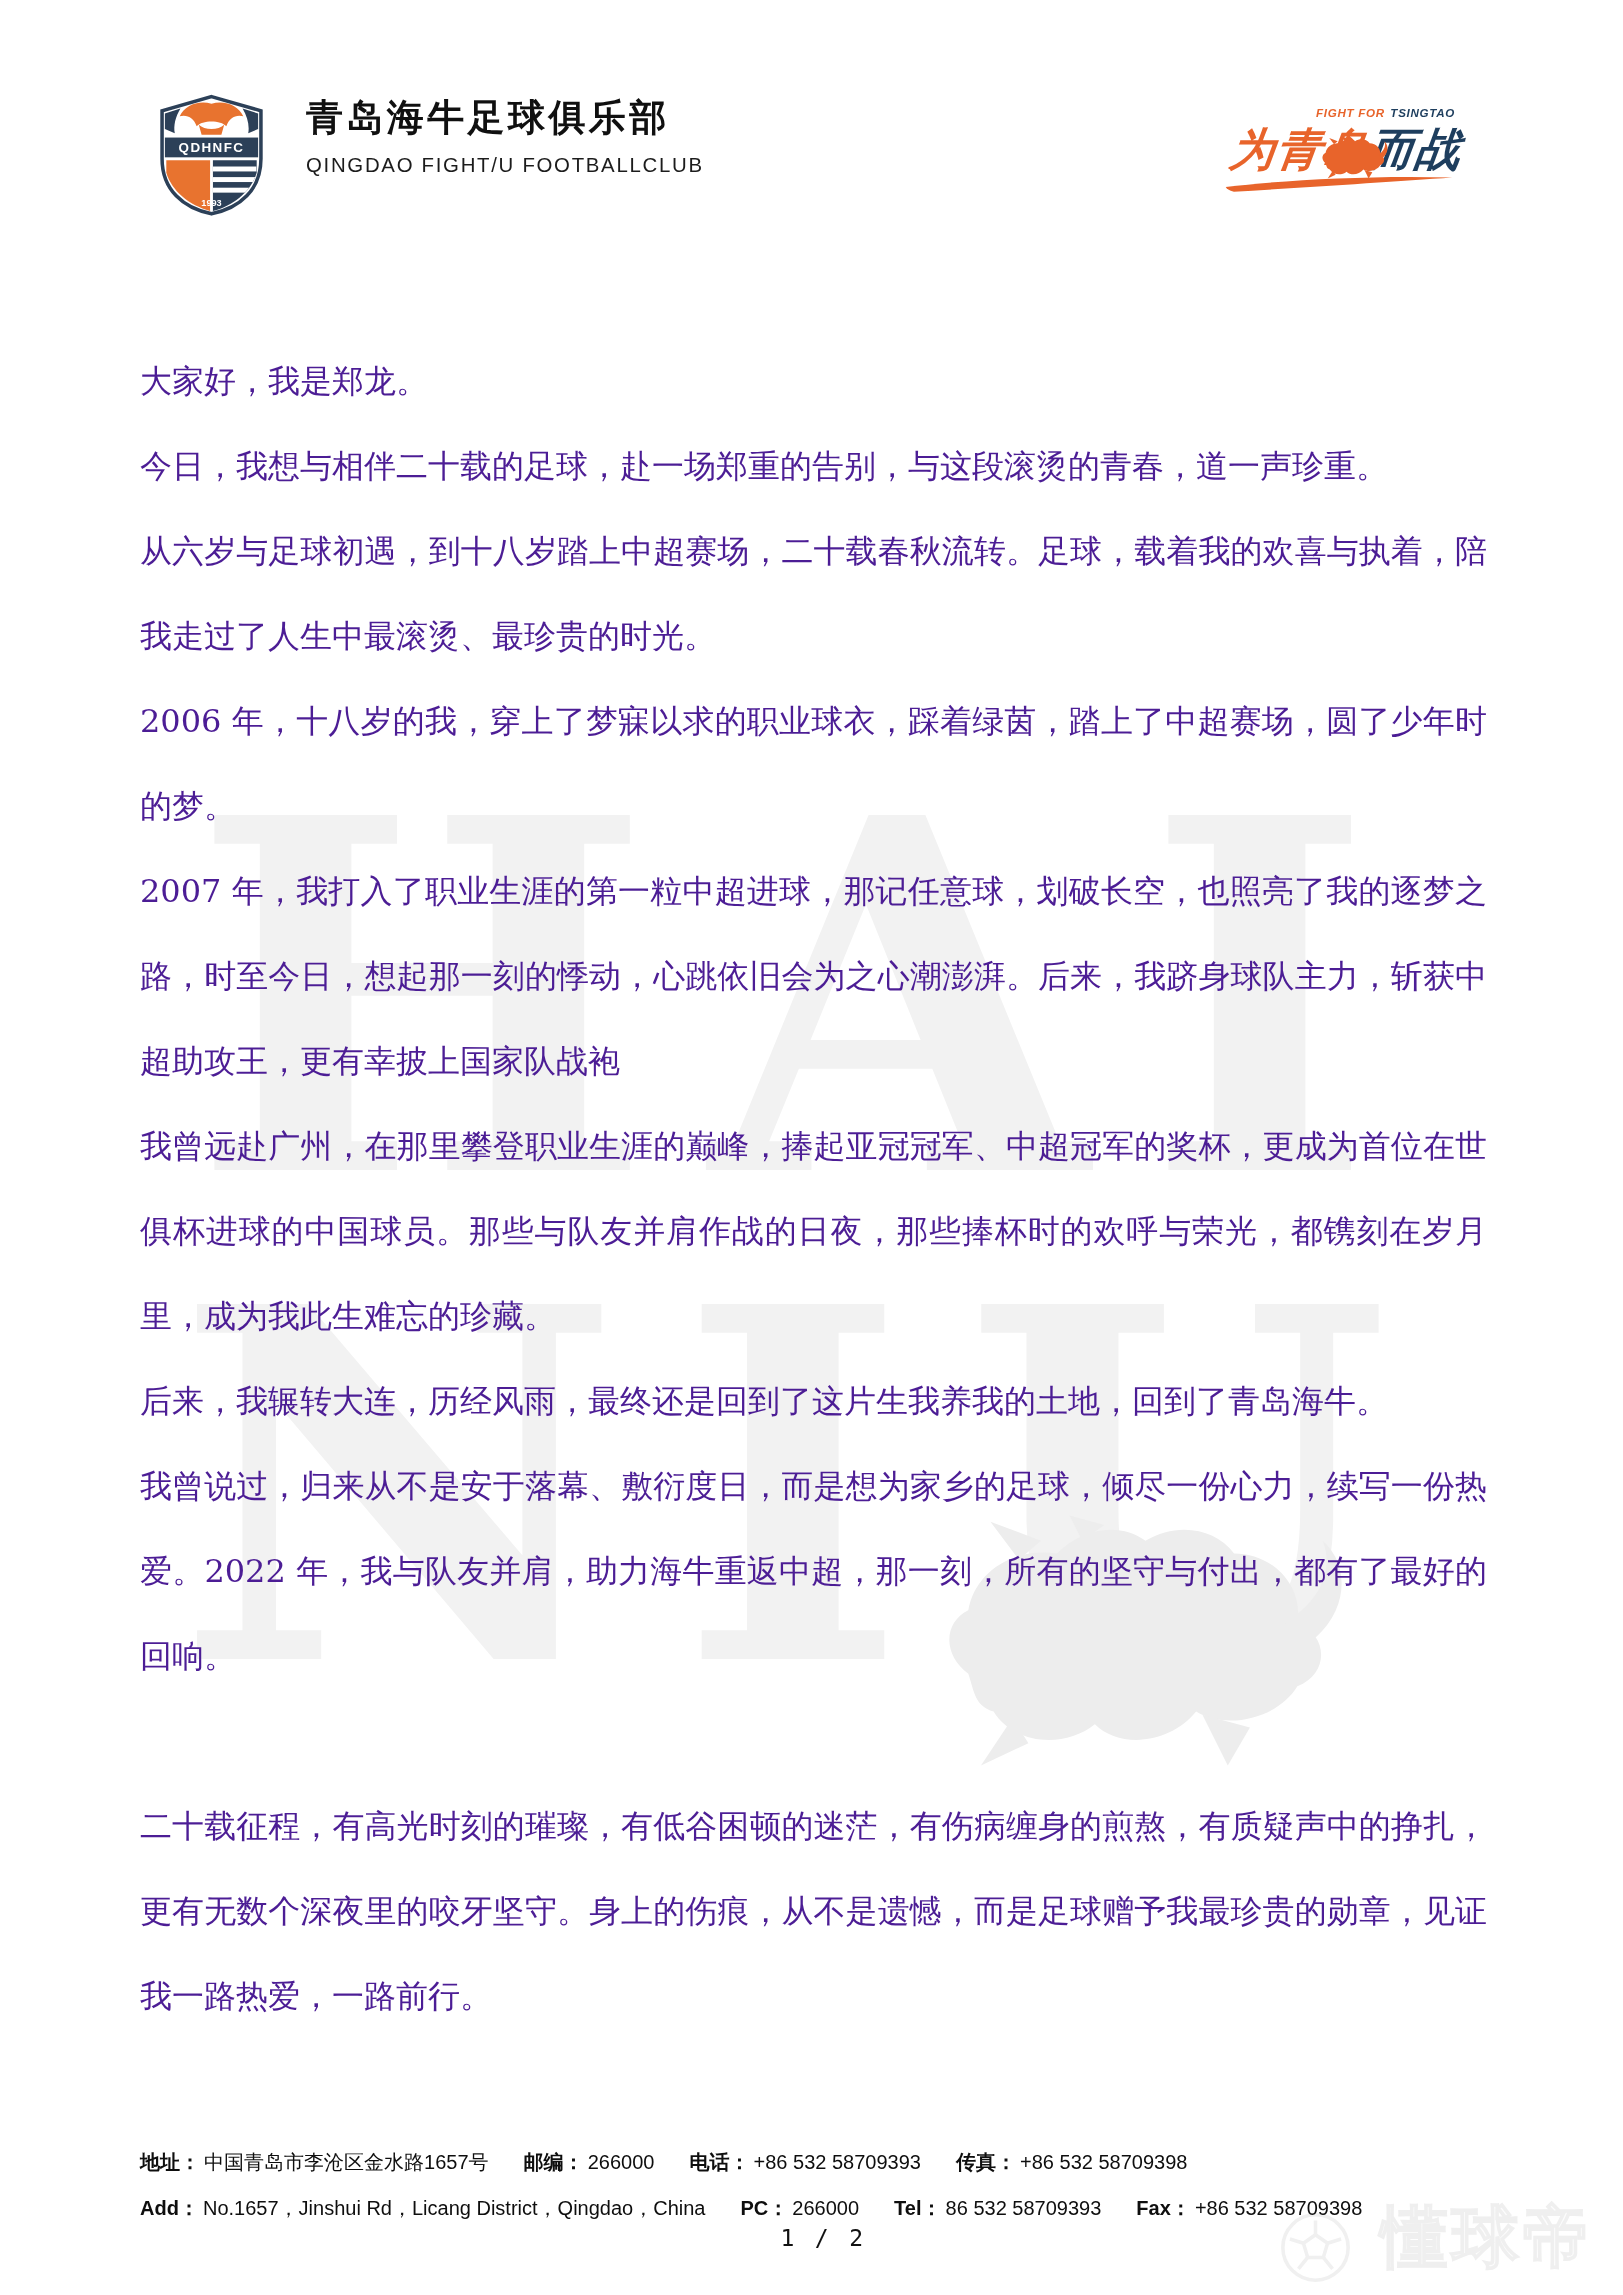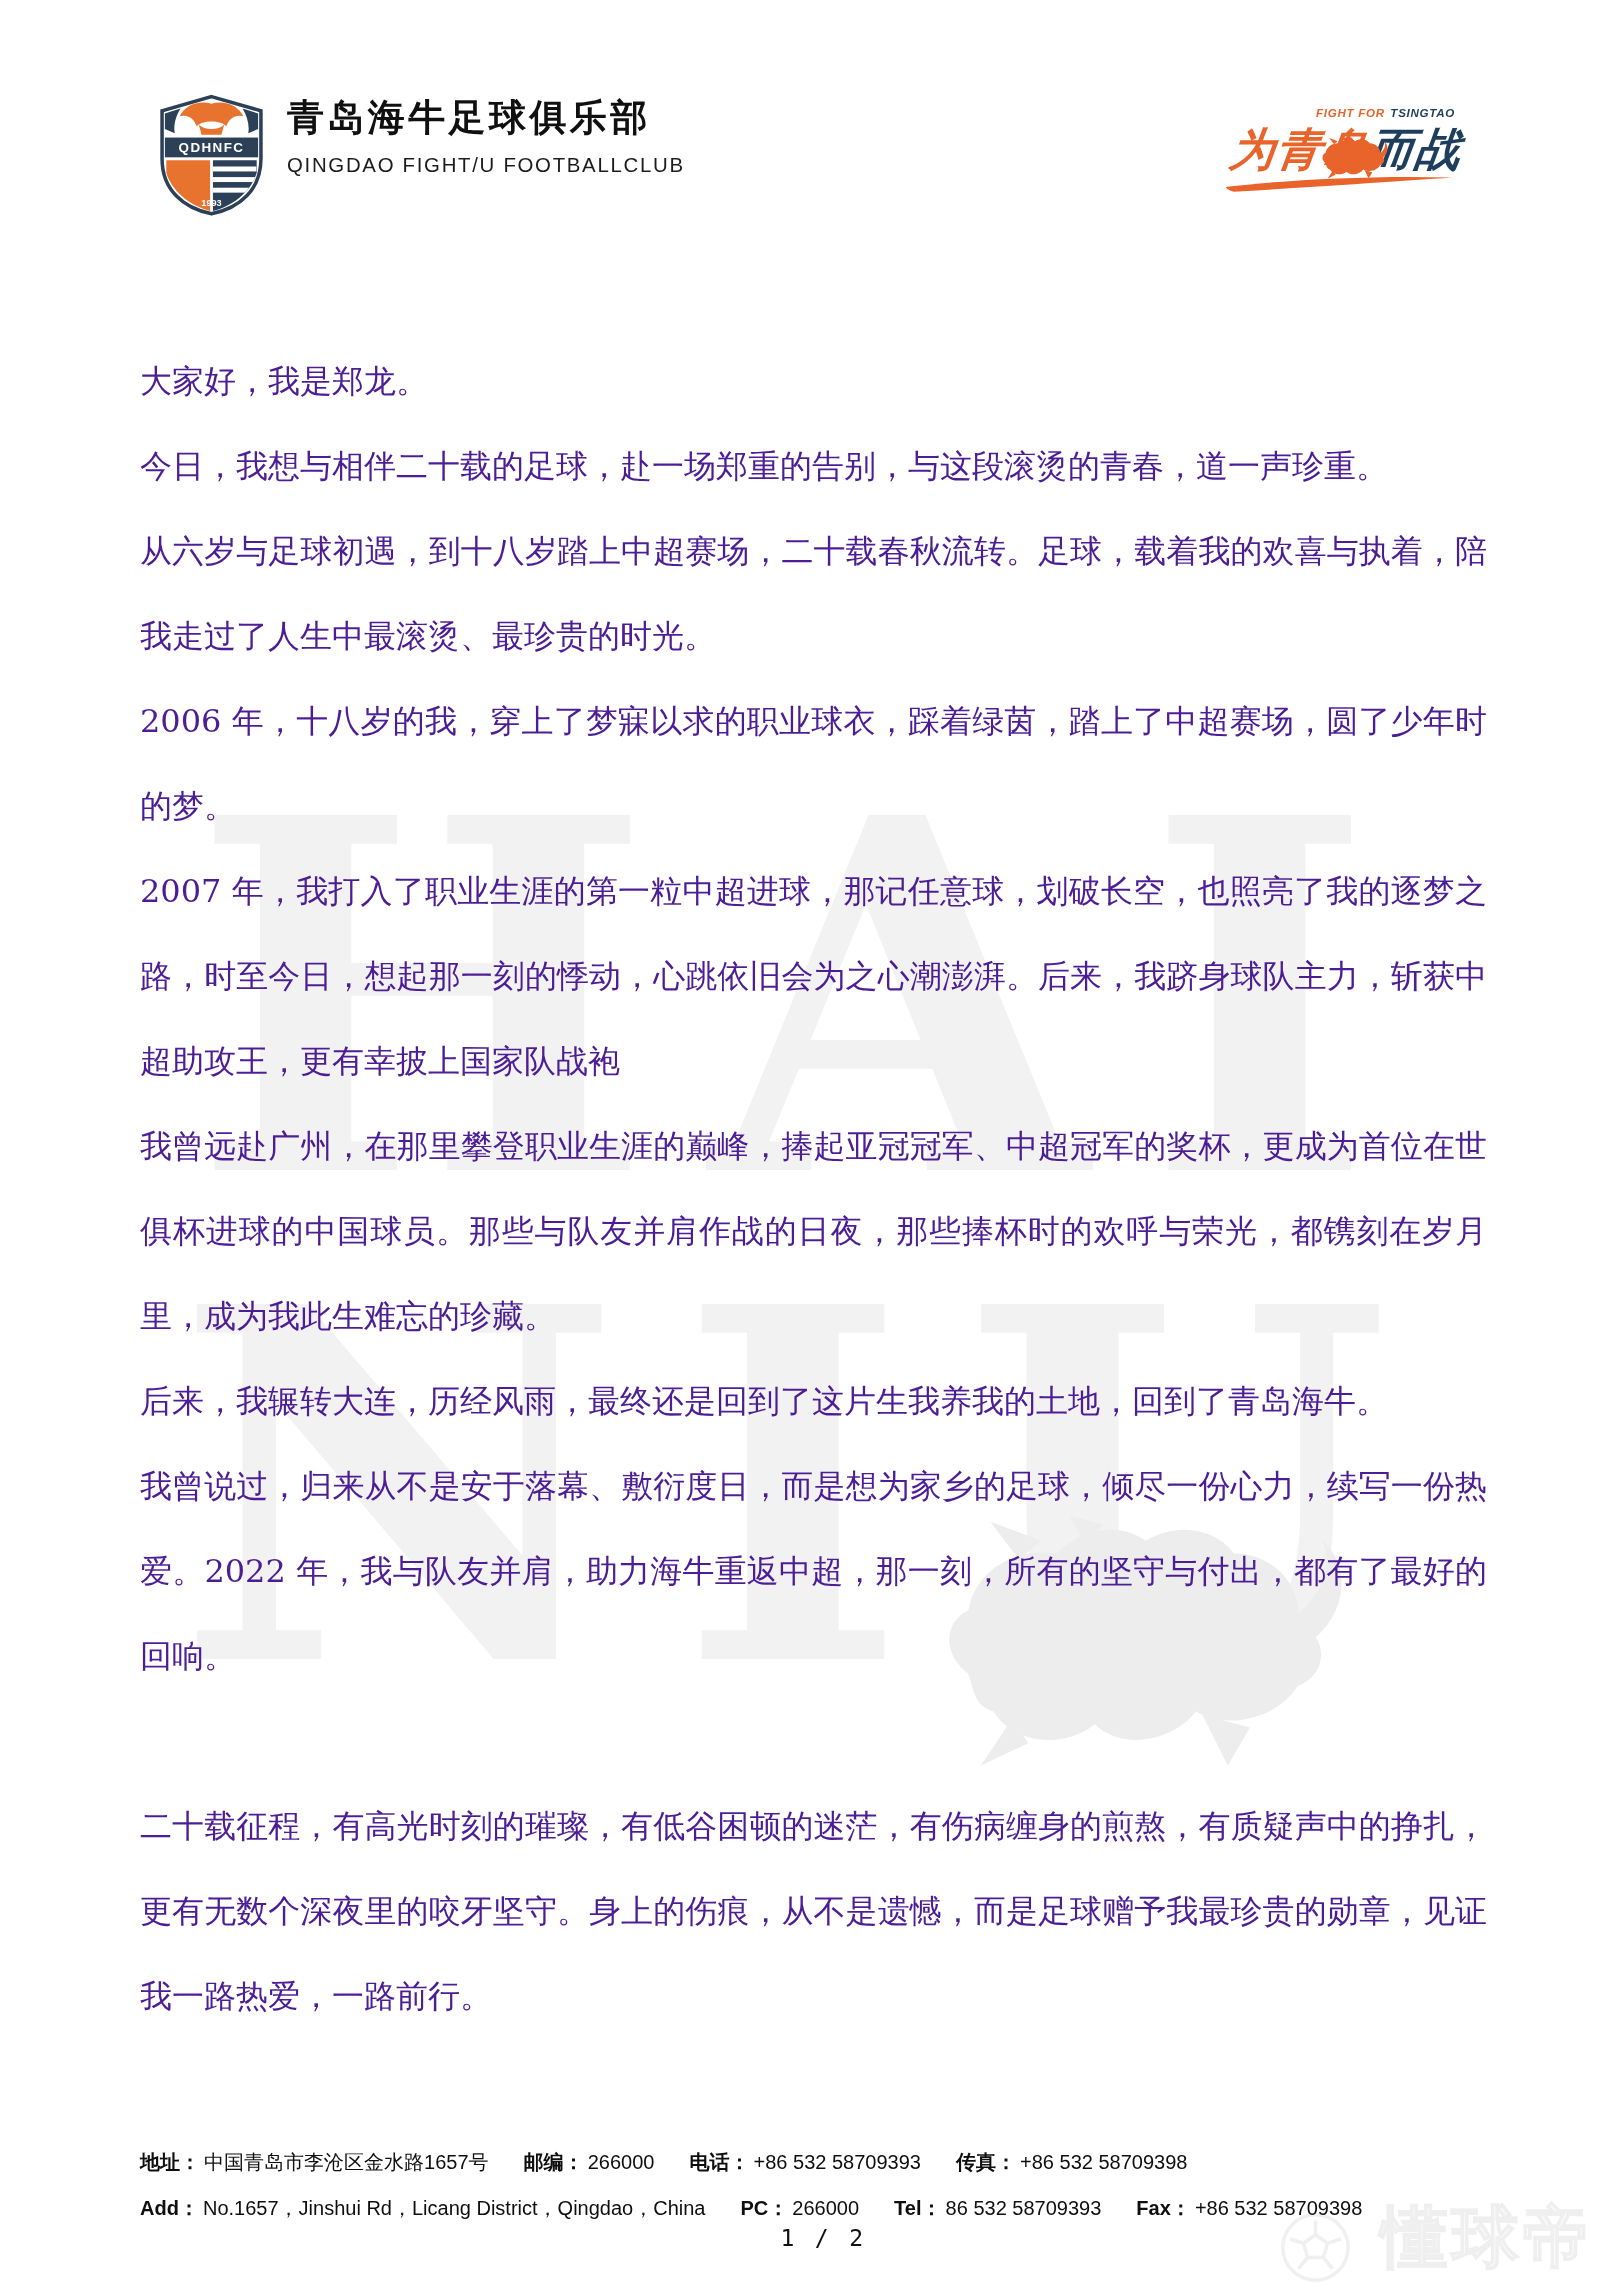--- a/index.html
+++ b/index.html
@@ -5,21 +5,21 @@
   html,body{margin:0;padding:0;background:#ffffff;}
   .page{
     position:relative;width:1623px;height:2295px;background:#ffffff;overflow:hidden;
     font-family:"Liberation Sans",sans-serif;color:#141414;
   }
 
   
   .header{position:absolute;top:93px;left:155px;right:168px;display:flex;justify-content:space-between;align-items:flex-start;z-index:3;}
   .club{display:flex;align-items:flex-start;gap:19px;}
   .crest{width:113px;height:123px;flex:0 0 auto;}
-  .club-names{display:flex;flex-direction:column;}
+  .club-names{display:flex;flex-direction:column;margin-left:19px;}
   .club-name-zh{font-size:37px;font-weight:bold;letter-spacing:3.4px;color:#101010;}
   .club-name-en{margin-top:11px;font-size:20.4px;letter-spacing:1.7px;color:#1c1c1c;}
 
   
   .slogan{position:relative;width:225px;height:89px;margin-top:7px;}
   .slogan-en{position:absolute;top:5.5px;right:0px;font-size:11.6px;font-weight:bold;font-style:italic;letter-spacing:0.7px;white-space:nowrap;}
   .slogan-en .o{color:#E8642B;margin-right:5.5px;}
   .slogan-en .n{color:#1E3E5E;}
   .slogan-zh{position:absolute;top:20.4px;left:0;font-size:45px;font-weight:bold;font-style:italic;white-space:nowrap;transform:skewX(-7deg);letter-spacing:1.4px;}
   .slogan-zh .o{color:#E8642B;}

